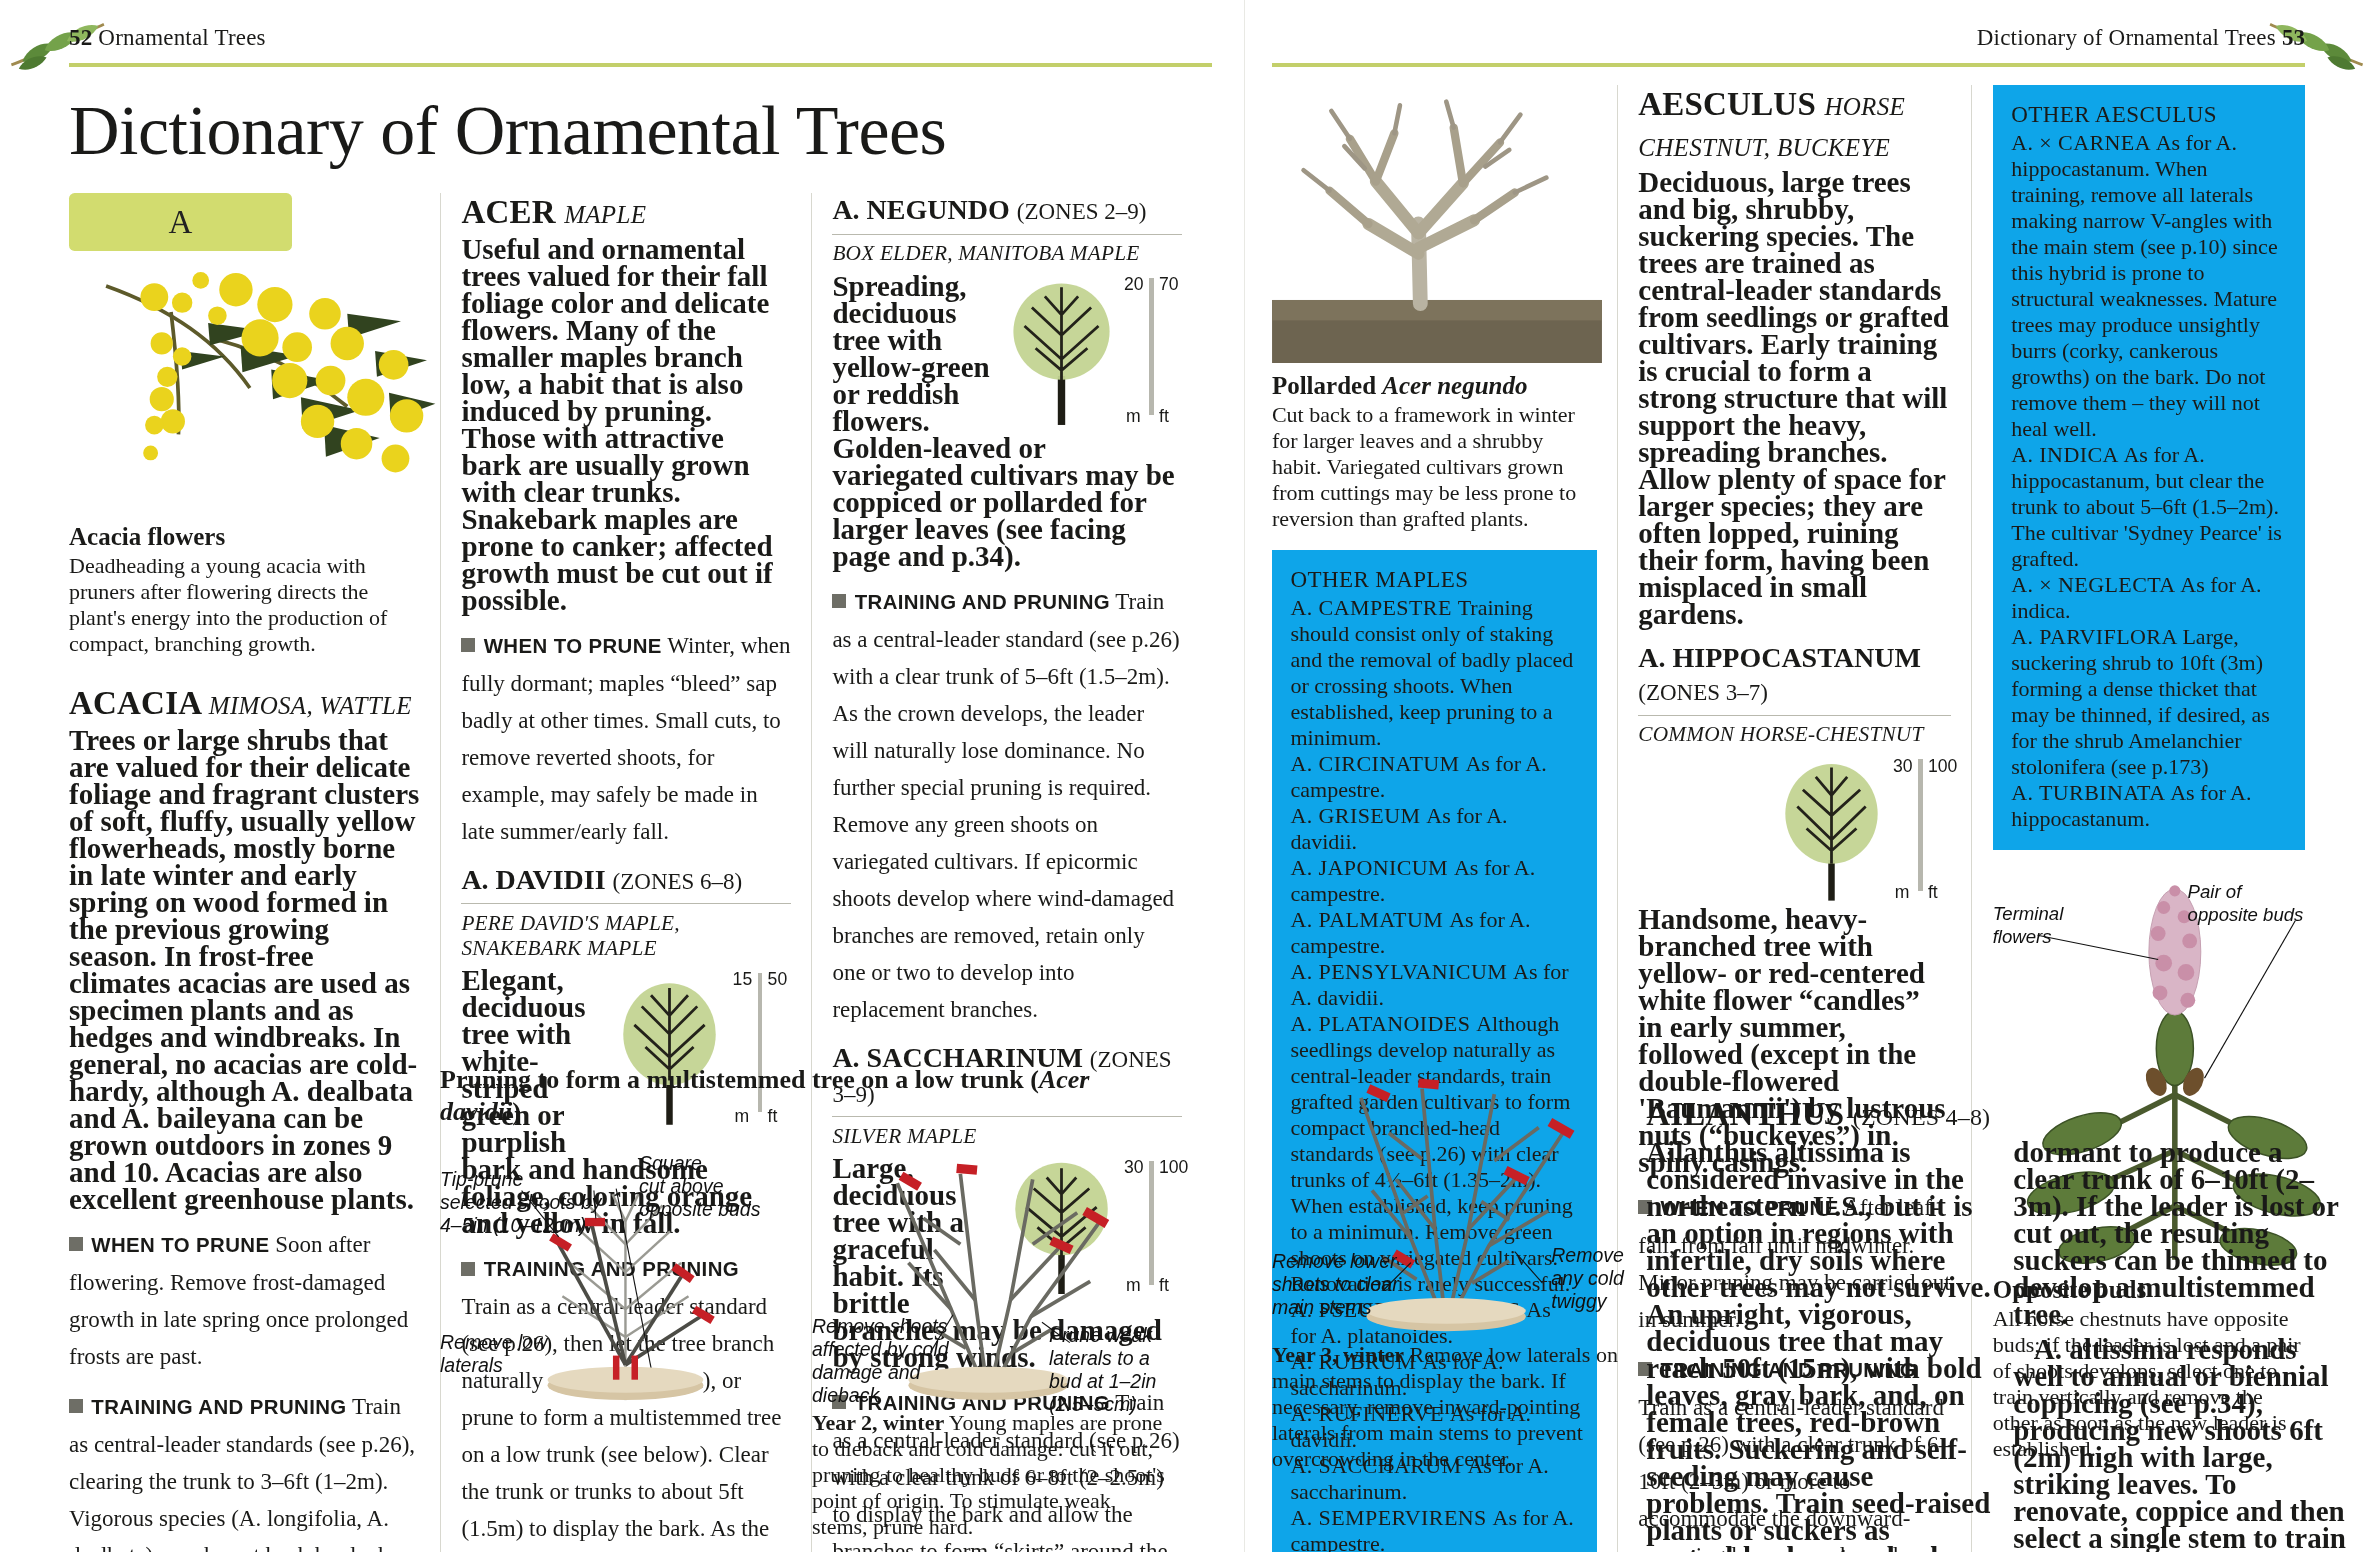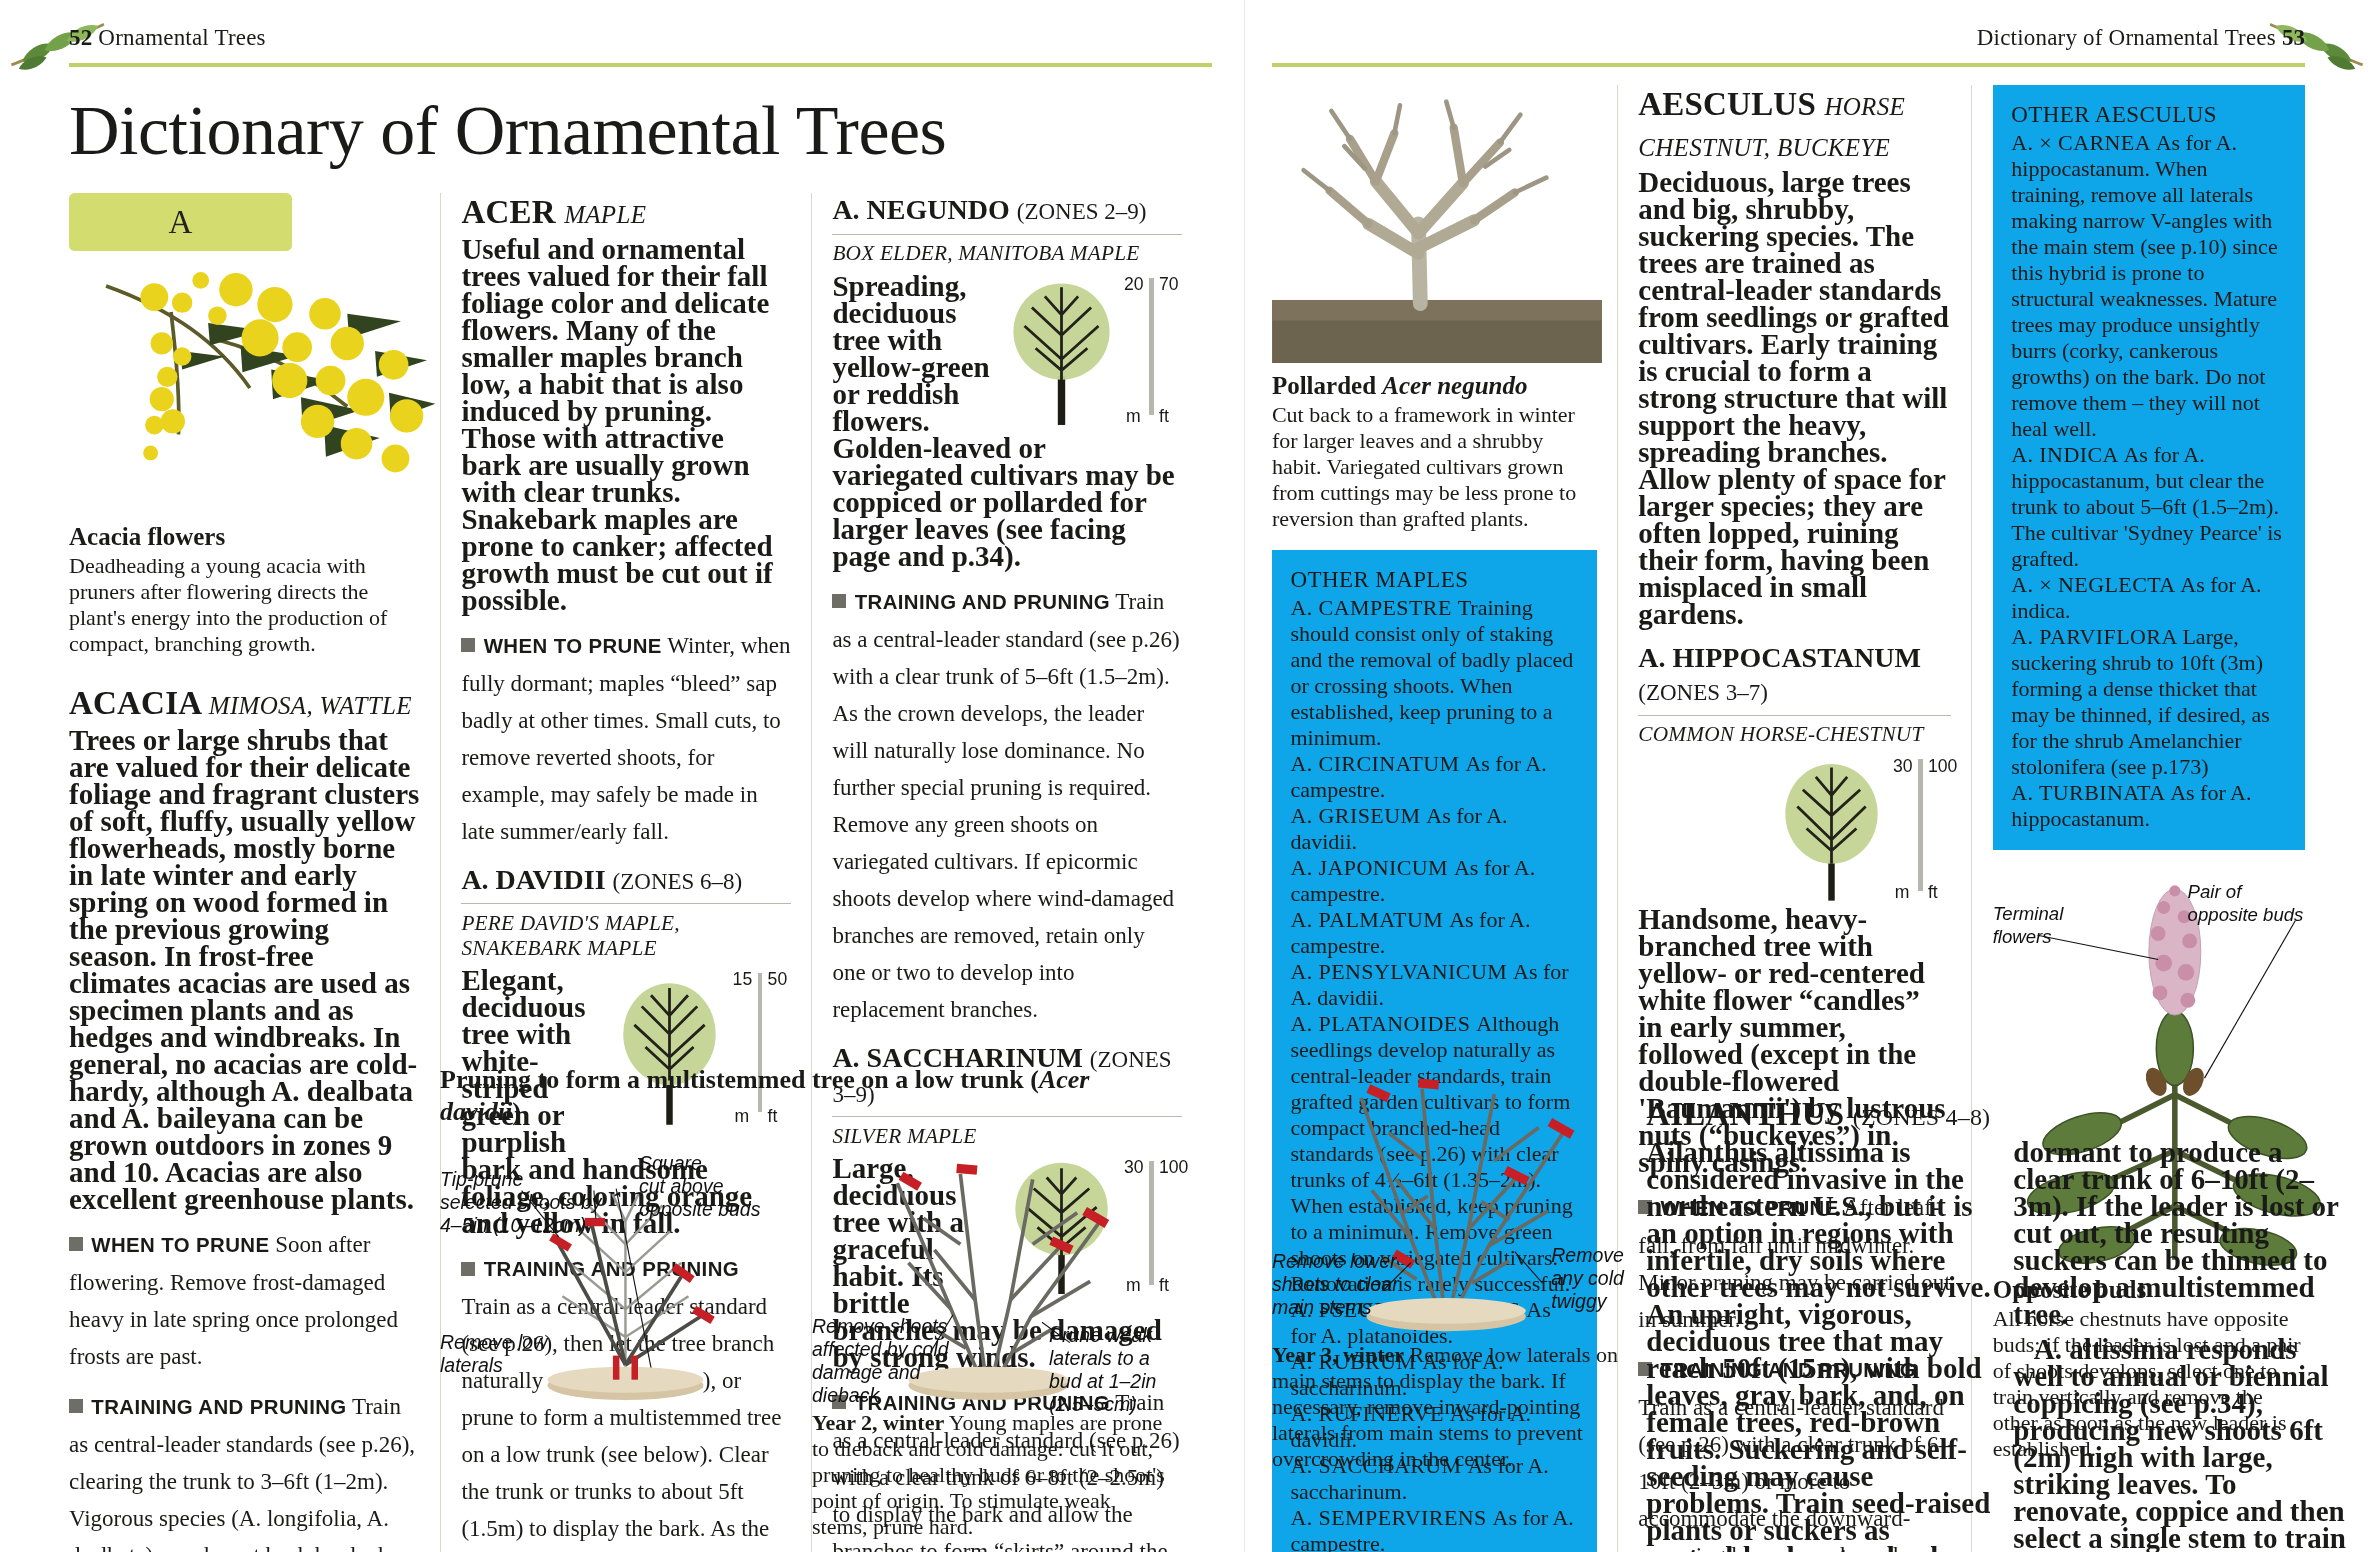--- a/index.html
+++ b/index.html
@@ -188,21 +188,21 @@
         <div class="caption-h">Acacia flowers</div>
         <div class="caption-b" style="margin-bottom:27px;">Deadheading a young acacia with pruners after flowering directs the plant's energy into the production of compact, branching growth.</div>
 
         <div class="genus">
           <span>ACACIA</span>
           <span class="common">MIMOSA, WATTLE</span>
         </div>
         <p class="body">Trees or large shrubs that are valued for their delicate foliage and fragrant clusters of soft, fluffy, usually yellow flowerheads, mostly borne in late winter and early spring on wood formed in the previous growing season. In frost-free climates acacias are used as specimen plants and as hedges and windbreaks. In general, no acacias are cold-hardy, although A. dealbata and A. baileyana can be grown outdoors in zones 9 and 10. Acacias are also excellent greenhouse plants.</p>
         <p class="subp">
           <span class="sq"></span><span class="runin">WHEN TO PRUNE</span>
-          <span>Soon after flowering. Remove frost-damaged heavy in late spring once prolonged frosts are past.</span>
+          <span>Soon after flowering. Remove frost-damaged growth in late spring once prolonged frosts are past.</span>
         </p>
         <p class="subp">
           <span class="sq"></span><span class="runin">TRAINING AND PRUNING</span>
           <span>Train as central-leader standards (see p.26), clearing the trunk to 3–6ft (1–2m). Vigorous species (A. longifolia, A. dealbata) may be cut back hard when young to form multistemmed trees (see p.28), suitable for growing in the shelter of a wall. Prune young plants after flowering, cutting to a sideshoot or to two or three buds beyond the spent flowered shoot to encourage compact growth. Prune A. dealbata directly after flowering.</span>
         </p>
 
       </div>
 
       <div class="col L-c2">
         <div class="genus">

